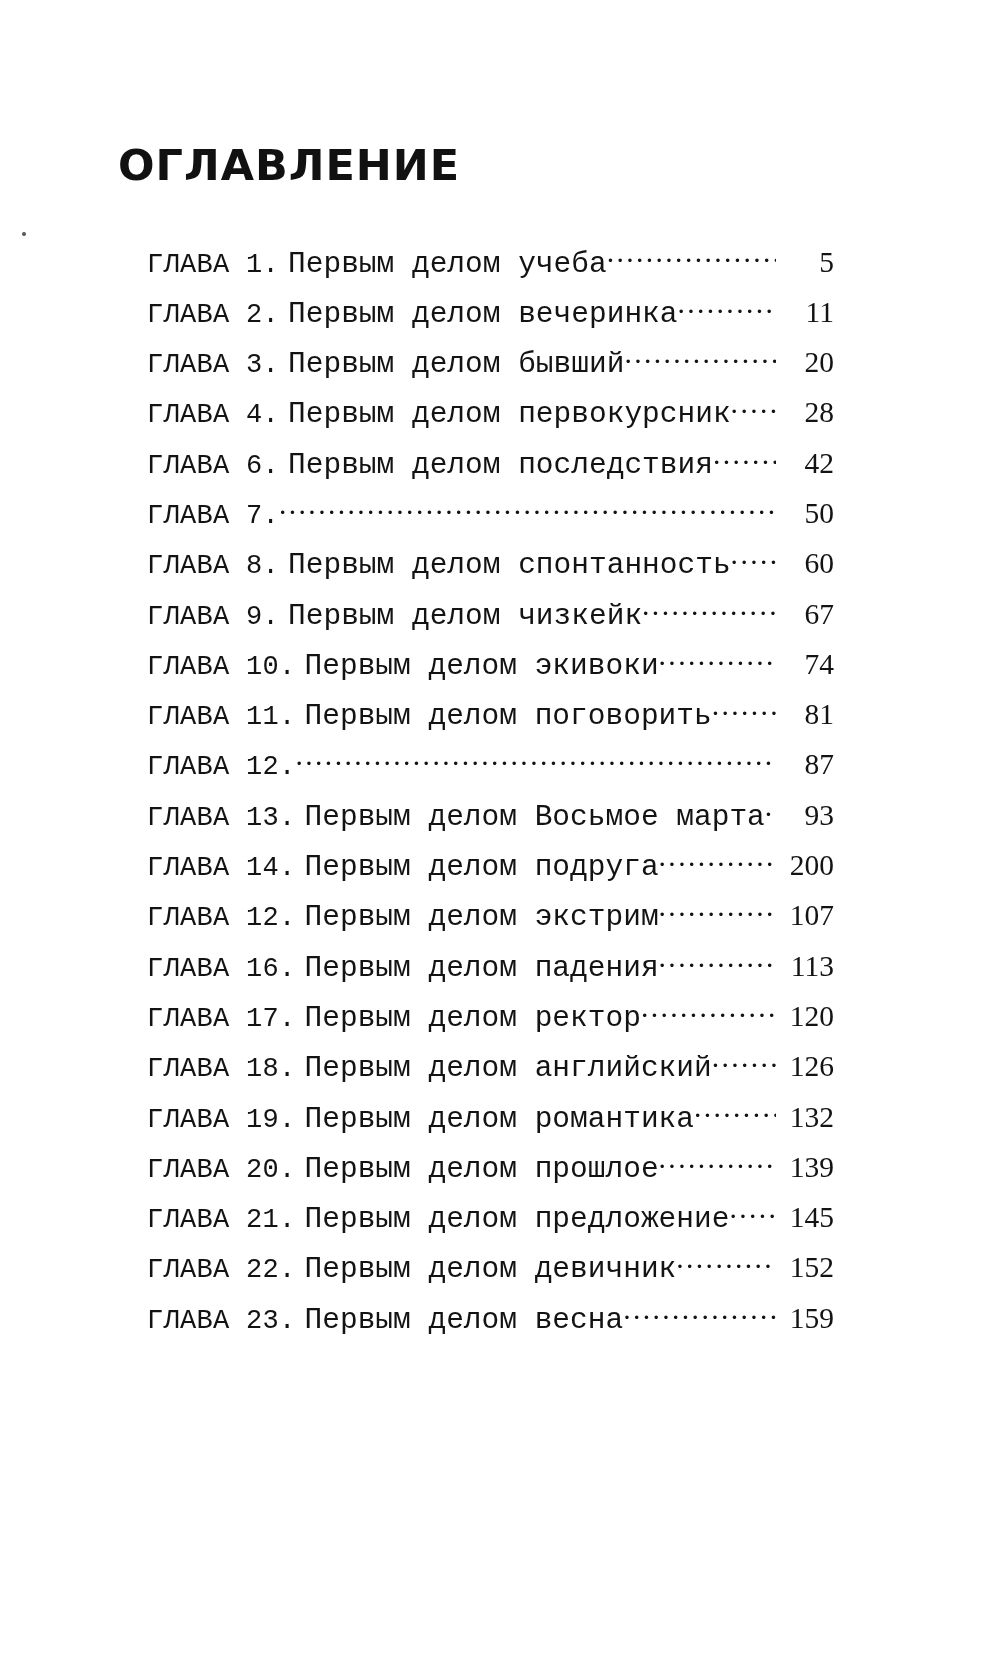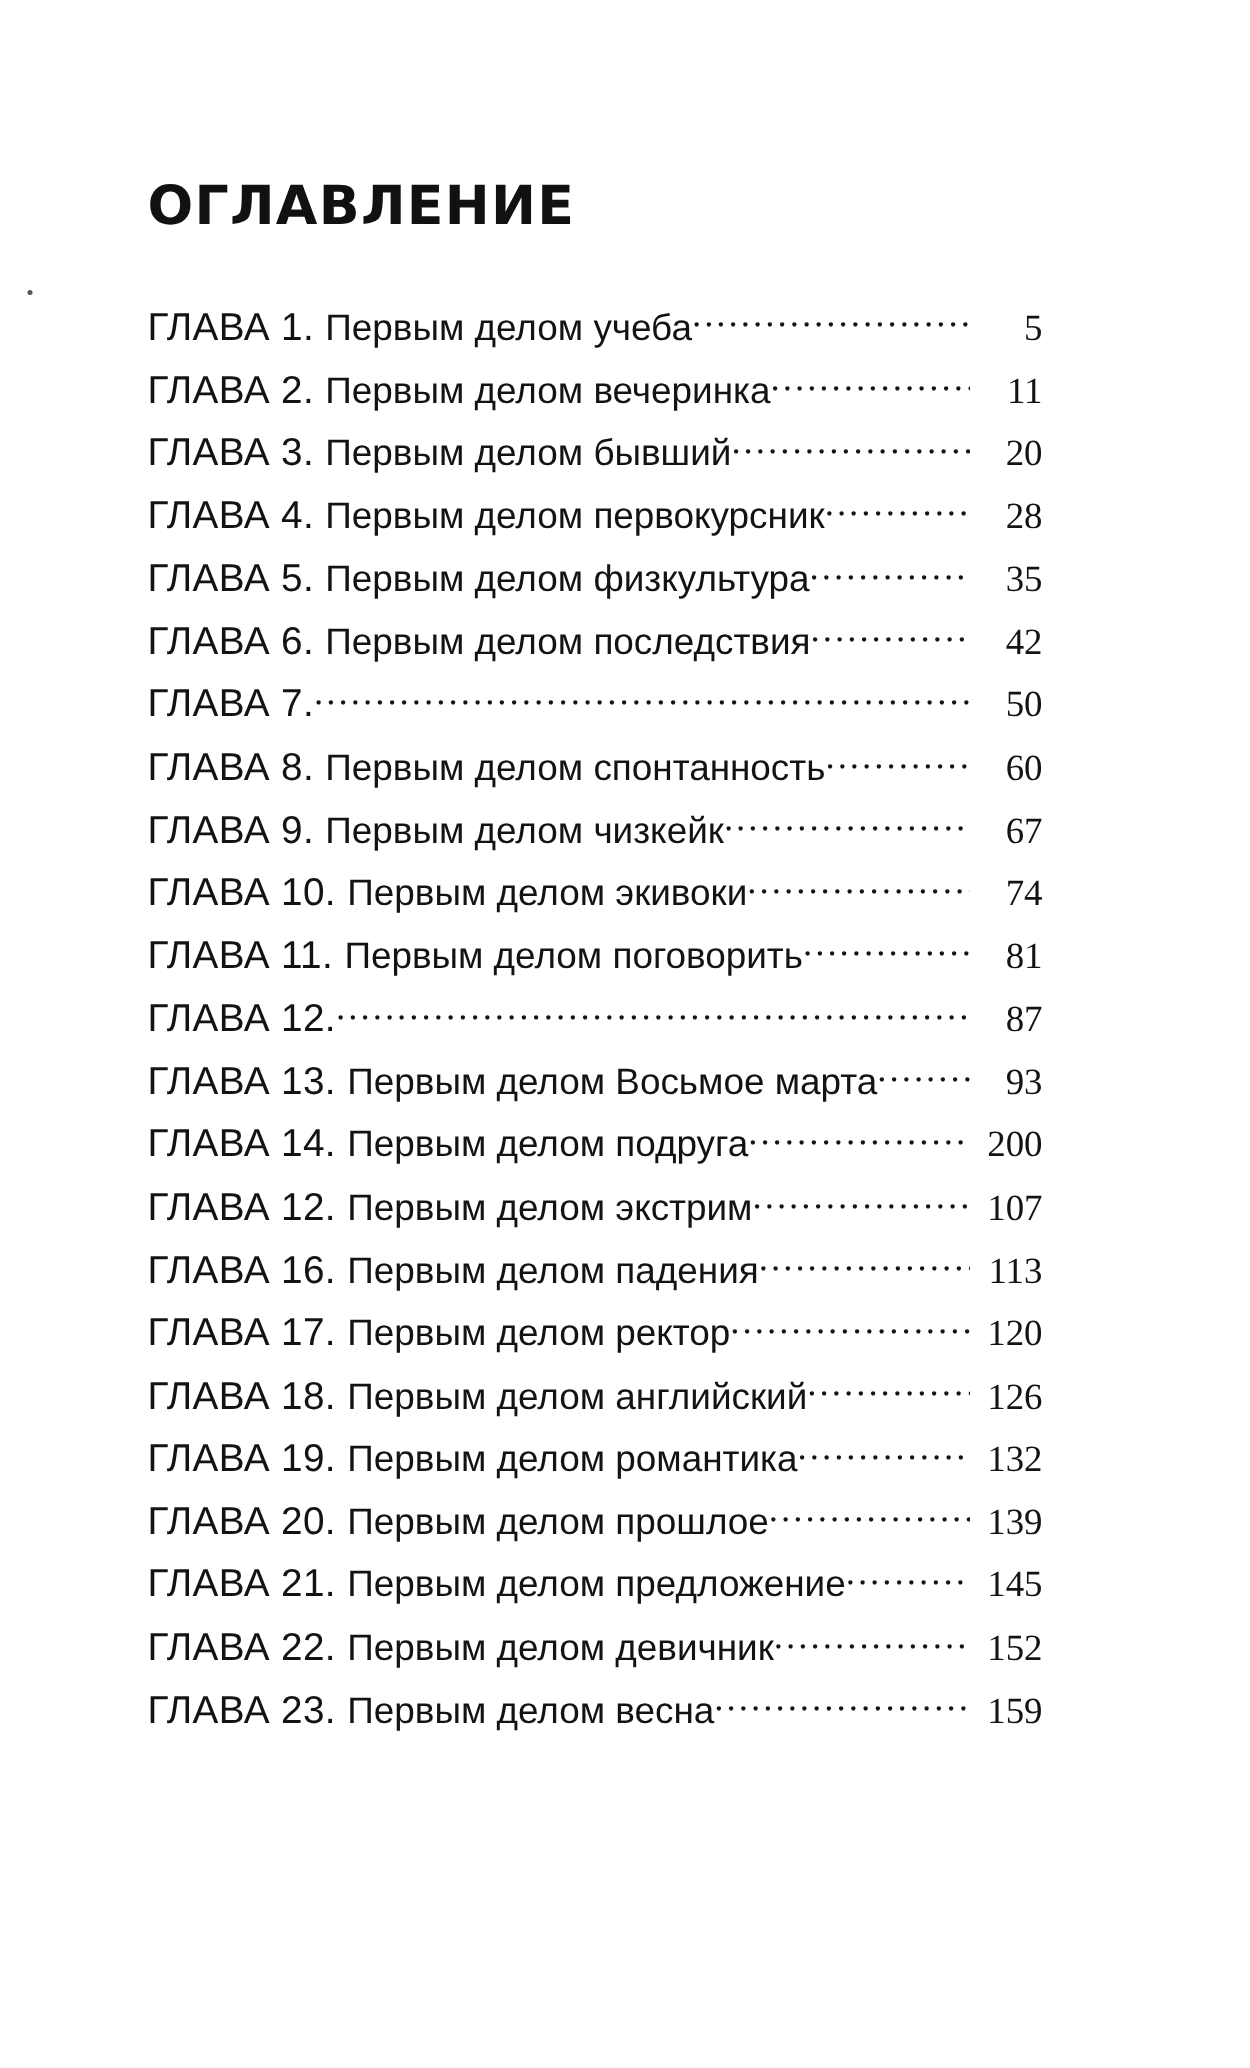--- a/index.html
+++ b/index.html
@@ -44,27 +44,28 @@
   .toc-row {
     display: flex;
     align-items: baseline;
     width: 100%;
     height: 50.3px;
     font-size: 28.5px;
     color: #131313;
     white-space: nowrap;
   }
   .chap-label {
-    font-family: Liberation Sans, sans-serif;
-    font-size: 31px;
+    font-family: Liberation Mono, monospace;
+    font-size: 27px;
     letter-spacing: 0.3px;
     flex: 0 0 auto;
+    margin-left: 29px;
   }
   .chap-title {
-    font-family: Liberation Sans, sans-serif;
+    font-family: Liberation Mono, monospace;
     font-size: 29.5px;
     flex: 0 0 auto;
     padding-left: 9px;
   }
   .leader {
     flex: 1 1 auto;
     min-width: 6px;
     overflow: hidden;
     position: relative;
     height: 1em;
@@ -117,26 +118,20 @@
         <span class="leader"></span>
         <span class="page-num">20</span>
       </div>
       <div class="toc-row">
         <span class="chap-label">ГЛАВА 4.</span>
         <span class="chap-title">Первым делом первокурсник</span>
         <span class="leader"></span>
         <span class="page-num">28</span>
       </div>
       <div class="toc-row">
-        <span class="chap-label">ГЛАВА 5.</span>
-        <span class="chap-title">Первым делом физкультура</span>
-        <span class="leader"></span>
-        <span class="page-num">35</span>
-      </div>
-      <div class="toc-row">
         <span class="chap-label">ГЛАВА 6.</span>
         <span class="chap-title">Первым делом последствия</span>
         <span class="leader"></span>
         <span class="page-num">42</span>
       </div>
       <div class="toc-row">
         <span class="chap-label">ГЛАВА 7.</span>
         <span class="leader"></span>
         <span class="page-num">50</span>
       </div>

